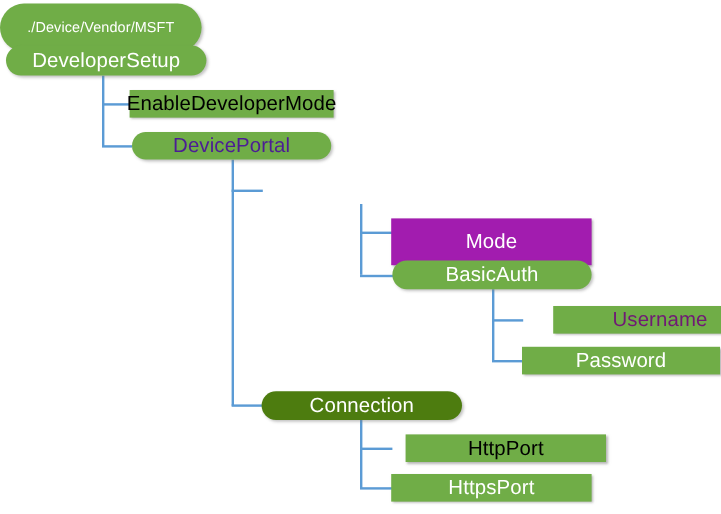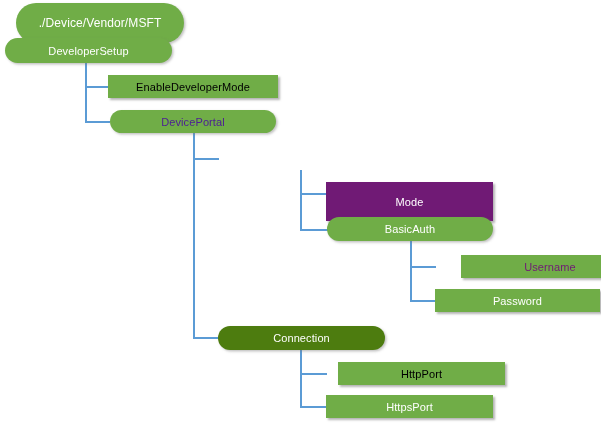--- a/index.html
+++ b/index.html
@@ -11,21 +11,21 @@
     font-family:"Liberation Sans", sans-serif;
   }
   .node{
     position:absolute;
     box-sizing:border-box;
     background:#70AD47;
     color:#ffffff;
     display:flex;
     align-items:center;
     justify-content:center;
-    font-size:11px;
+    font-size:17px;
     letter-spacing:0.1px;
     white-space:nowrap;
     z-index:3;
     box-shadow:1.5px 1.5px 2px rgba(120,120,120,0.55);
   }
   .node.rounded{ border-radius:999px; box-shadow:1.5px 1.5px 2.5px rgba(120,120,120,0.45); }
   .node.rect{ border-radius:0; }
   .node.root{ font-size:12px; }
 
   .conn{
@@ -49,24 +49,24 @@
     <div class="conn h" style="left: 193px; top: 337px; width: 26px; background: rgb(91, 155, 213);"></div>
     <div class="conn v" style="left: 300px; top: 170px; height: 59px; background: rgb(91, 155, 213);"></div>
     <div class="conn h" style="left: 300px; top: 193px; width: 27px; background: rgb(91, 155, 213);"></div>
     <div class="conn h" style="left: 300px; top: 229px; width: 28px; background: rgb(91, 155, 213);"></div>
     <div class="conn v" style="left: 410px; top: 241px; height: 60px; background: rgb(91, 155, 213);"></div>
     <div class="conn h" style="left: 410px; top: 266px; width: 26px; background: rgb(91, 155, 213);"></div>
     <div class="conn h" style="left: 410px; top: 300px; width: 26px; background: rgb(91, 155, 213);"></div>
     <div class="conn v" style="left: 300px; top: 350px; height: 57px; background: rgb(91, 155, 213);"></div>
     <div class="conn h" style="left: 300px; top: 373px; width: 27px; background: rgb(91, 155, 213);"></div>
     <div class="conn h" style="left: 300px; top: 406px; width: 27px; background: rgb(91, 155, 213);"></div>
-    <div class="node rounded root" style="left: 16px; top: 3px; width: 168px; height: 40px; background: rgb(112, 173, 71); color: rgb(255, 255, 255);">./Device/Vendor/MSFT</div>
+    <div class="node rounded root" style="left: 0; top: 3px; width: 168px; height: 40px; background: rgb(112, 173, 71); color: rgb(255, 255, 255);">./Device/Vendor/MSFT</div>
     <div class="node rounded" style="left: 5px; top: 38px; width: 167px; height: 25px; background: rgb(112, 173, 71); color: rgb(255, 255, 255);">DeveloperSetup</div>
     <div class="node rect" style="left: 108px; top: 75px; width: 170px; height: 23px; background: rgb(112, 173, 71); color: #000000;">EnableDeveloperMode</div>
     <div class="node rounded" style="left: 110px; top: 110px; width: 166px; height: 23px; background: rgb(112, 173, 71); color: #4c1d95;">DevicePortal</div>
-    <div class="node rect" style="left: 326px; top: 182px; width: 167px; height: 39px; background: #701a75; color: rgb(255, 255, 255);">Mode</div>
+    <div class="node rect" style="left: 326px; top: 182px; width: 167px; height: 39px; background: #a21caf; color: rgb(255, 255, 255);">Mode</div>
     <div class="node rounded" style="left: 327px; top: 217px; width: 166px; height: 24px; background: rgb(112, 173, 71); color: rgb(255, 255, 255);">BasicAuth</div>
     <div class="node rect" style="left: 461px; top: 255px; width: 178px; height: 23px; background: rgb(112, 173, 71); color: #701a75;">Username</div>
     <div class="node rect" style="left: 435px; top: 289px; width: 165px; height: 23px; background: rgb(112, 173, 71); color: rgb(255, 255, 255);">Password</div>
     <div class="node rounded" style="left: 218px; top: 326px; width: 167px; height: 24px; background: #4d7c0f; color: rgb(255, 255, 255);">Connection</div>
     <div class="node rect" style="left: 338px; top: 362px; width: 167px; height: 23px; background: rgb(112, 173, 71); color: #000000;">HttpPort</div>
     <div class="node rect" style="left: 326px; top: 395px; width: 167px; height: 23px; background: rgb(112, 173, 71); color: rgb(255, 255, 255);">HttpsPort</div>
   </div>
 
 </body></html>

